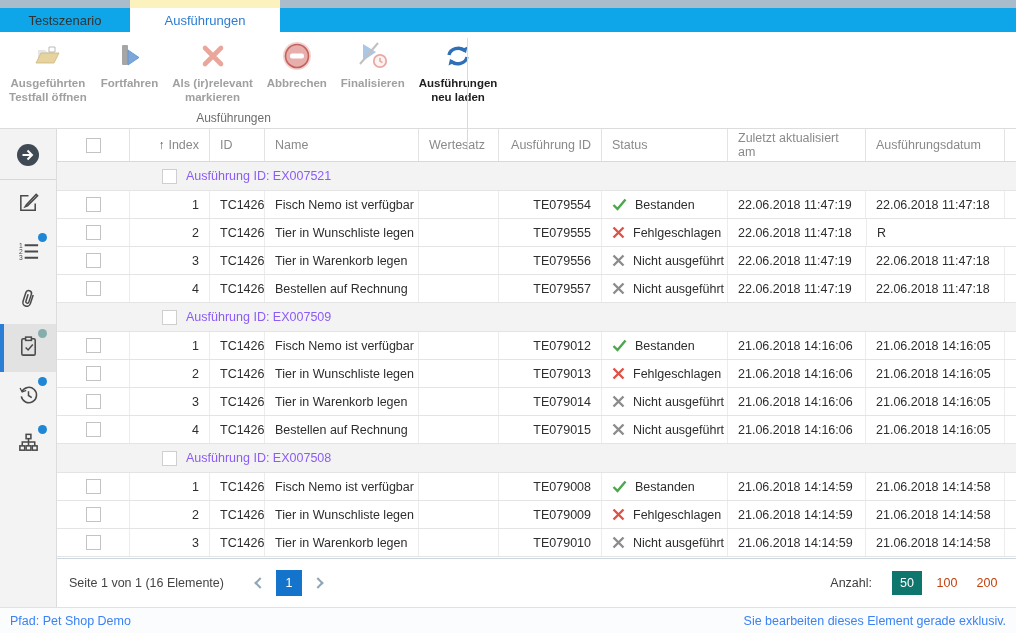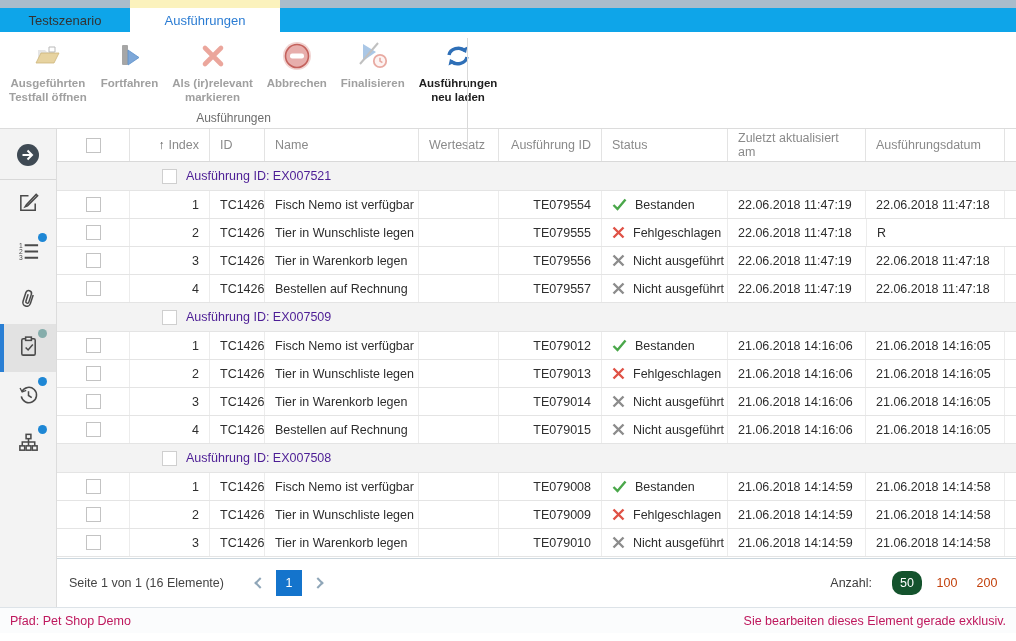--- a/index.html
+++ b/index.html
@@ -57,21 +57,21 @@
   .col-status { width:126px; }
   .col-updated { width:138px; }
   .col-execdate { width:139px; }
   .col-info { width:60px; border-right:none; }
   .sort-arrow { color:#555; margin-right:4px; font-size:12px; }
   .checkbox { width:15px; height:15px; background:#fff; border:1px solid #c3c3c3; display:inline-block; }
   .data-row { height:28px; border-bottom:1px solid #e4e4e4; background:#fff; }
   .group-row { height:29px; background:#f3f3f3; border-bottom:1px solid #e4e4e4; align-items:center;
     padding-left:105px; }
   .group-row .checkbox { border-color:#cfcfcf; }
-  .group-label { font-size:12.5px; color:#4c1d95; margin-left:9px; }
+  .group-label { font-size:12.5px; color:#8b5cf6; margin-left:9px; }
   .status-label { margin-left:8px; }
   .status-svg { flex:0 0 auto; }
 
   
   .pager { height:49px; border-top:1px solid #ccd7de; display:flex; align-items:center;
     padding:0 14px 0 12px; background:#fff; }
   .pager-summary { font-size:12.5px; color:#444; }
   .chev { width:8px; height:8px; border-left:2px solid #8fa6b8; border-bottom:2px solid #8fa6b8;
     display:inline-block; }
   .chev-btn { width:22px; height:26px; display:flex; align-items:center; justify-content:center; margin:0 3px; }
@@ -79,25 +79,25 @@
   .chev.right { transform:rotate(-135deg); }
   .page-btn { min-width:26px; height:26px; display:flex; align-items:center; justify-content:center;
     font-size:12.5px; margin:0 2px; }
   .page-btn.current { background:#1474cc; color:#fff; }
   .pager-left { display:flex; align-items:center; gap:4px; }
   .pager-left .pages { display:flex; align-items:center; margin-left:18px; }
   .pager-right { margin-left:auto; display:flex; align-items:center; }
   .count-label { font-size:12.5px; color:#3c3c3c; margin-right:10px; }
   .count-opt { min-width:30px; height:24px; display:flex; align-items:center; justify-content:center;
     font-size:12.5px; color:#c2410c; margin-left:10px; padding:0 4px; }
-  .count-opt.selected { background:#14532d; color:#fff;border-radius:10px; }
+  .count-opt.selected { background:#0f766e; color:#fff; }
 
   
   .statusbar { height:26px; border-top:1px solid #dde3e8; background:#fbfcfd; display:flex;
-    align-items:center; justify-content:space-between; padding:0 10px; font-size:12.5px; color:#be185d; }
+    align-items:center; justify-content:space-between; padding:0 10px; font-size:12.5px; color:#3b82f6; }
 </style>
 </head>
 <body>
 
 <div class="app">
 
   <div class="tabstrip">
     <div class="active-accent"></div>
   </div>
 

